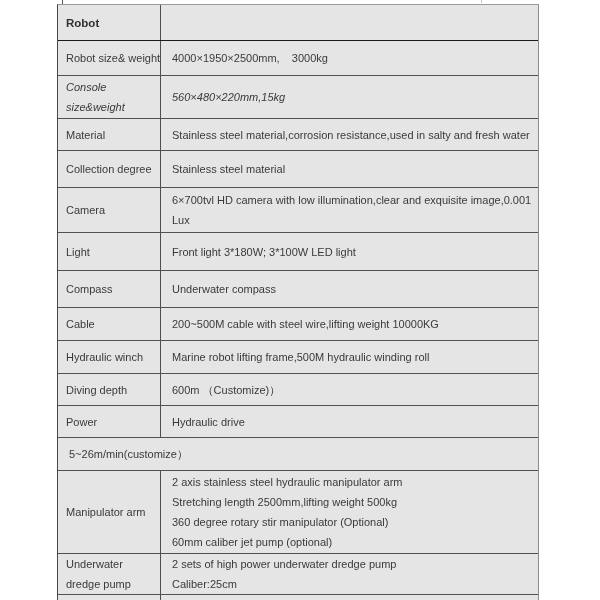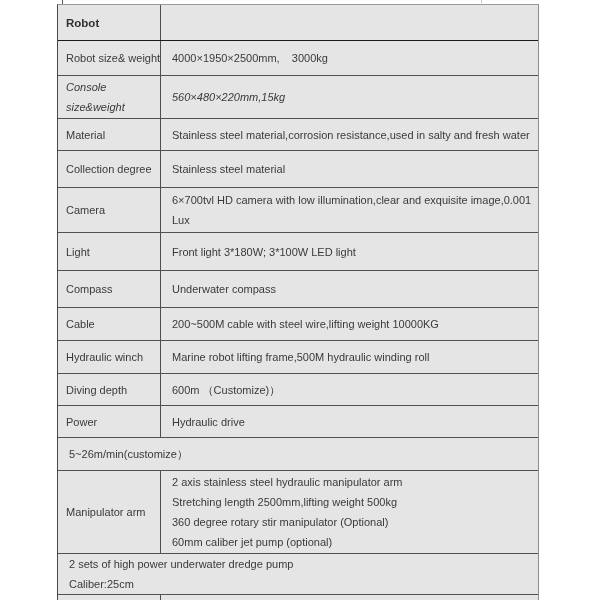--- a/index.html
+++ b/index.html
@@ -190,20 +190,24 @@
           <div class="txt label-txt">Manipulator arm</div>
         </div>
         <div class="cell value">
           <div class="txt value-txt">2 axis stainless steel hydraulic manipulator arm
 Stretching length 2500mm,lifting weight 500kg
 360 degree rotary stir manipulator (Optional)
 60mm caliber jet pump (optional)</div>
         </div>
       </div>
       <div class="row" style="height: 41px;">
+        <div class="cell label">
+          <div class="txt label-txt">Underwater
+dredge pump</div>
+        </div>
         <div class="cell value">
           <div class="txt value-txt">2 sets of high power underwater dredge pump
 Caliber:25cm</div>
         </div>
       </div>
       <div class="row partial-row" style="height: 6px;">
         <div class="cell label"></div>
         <div class="cell value"></div>
       </div>
     </div>

